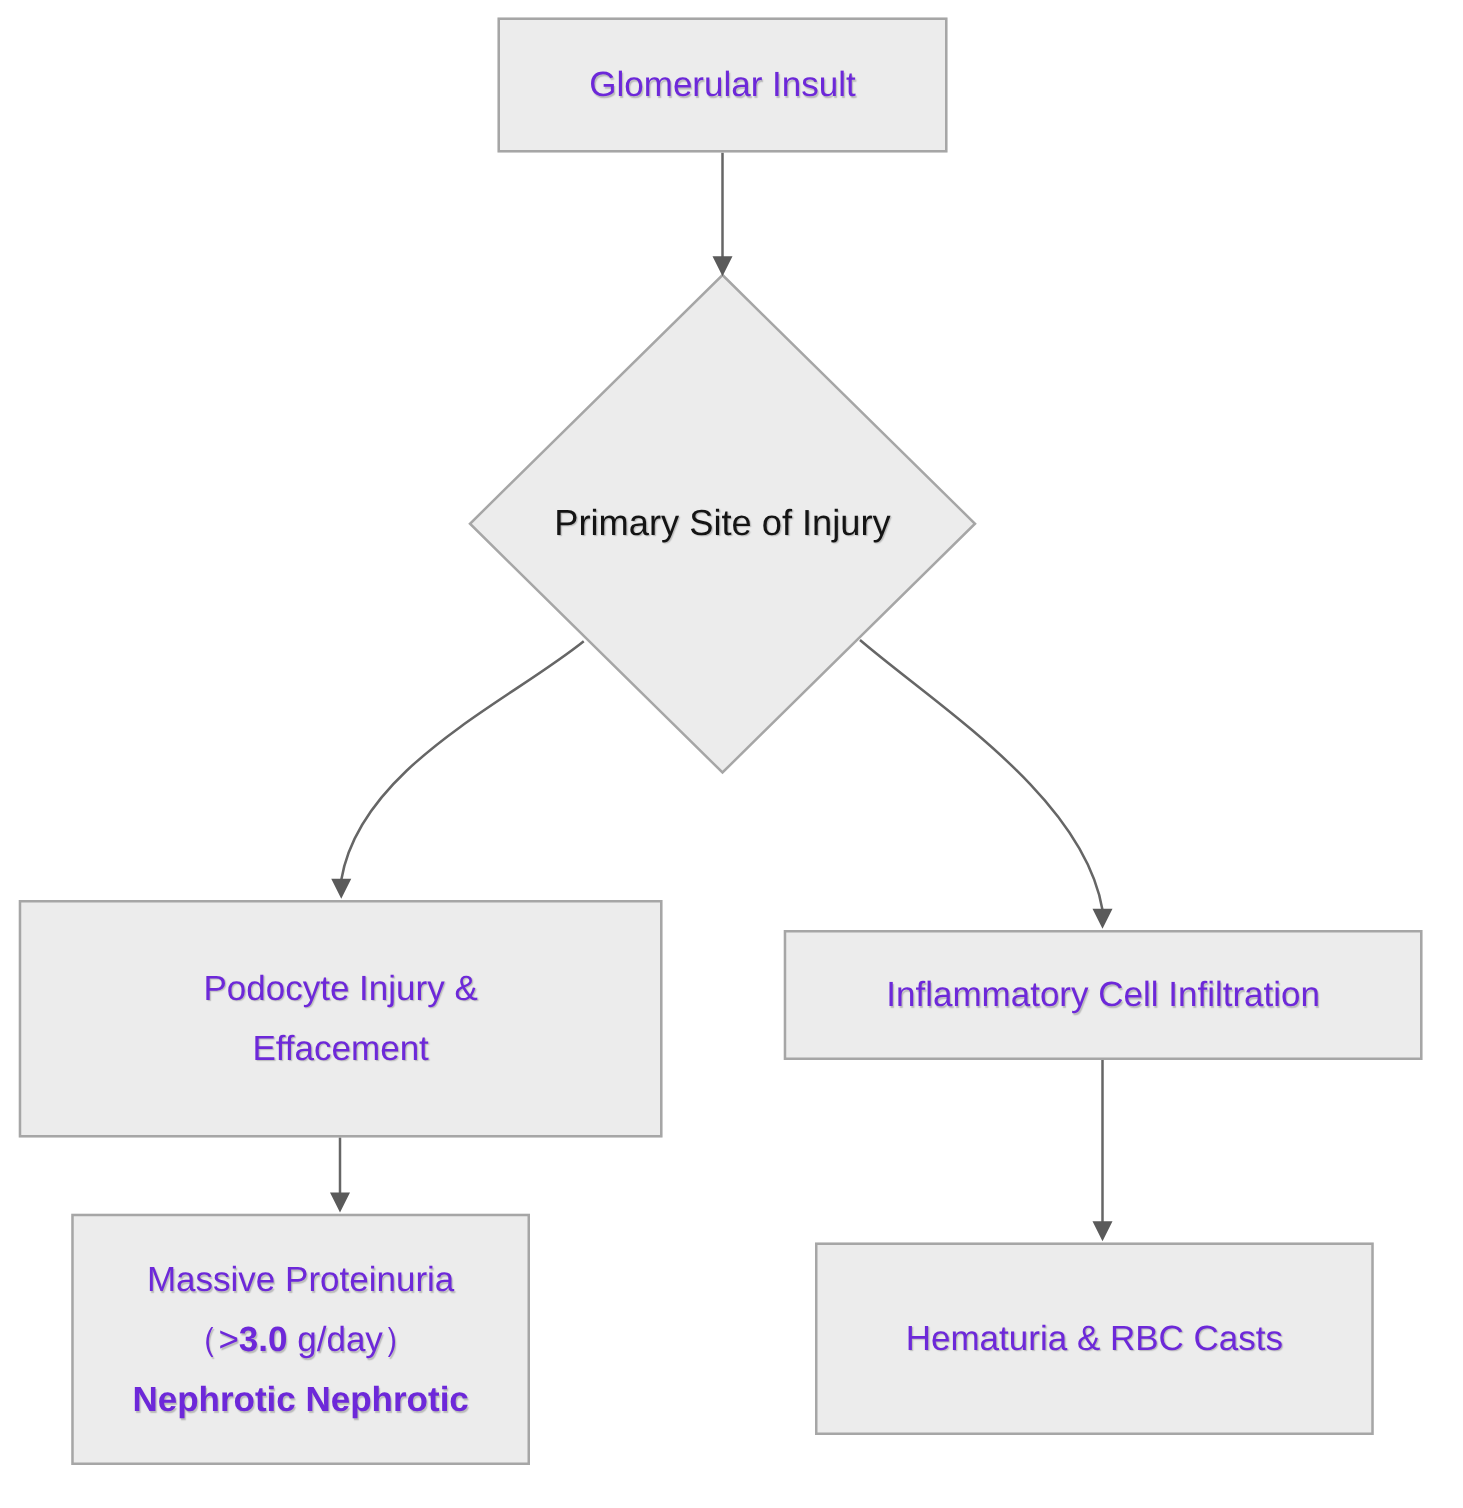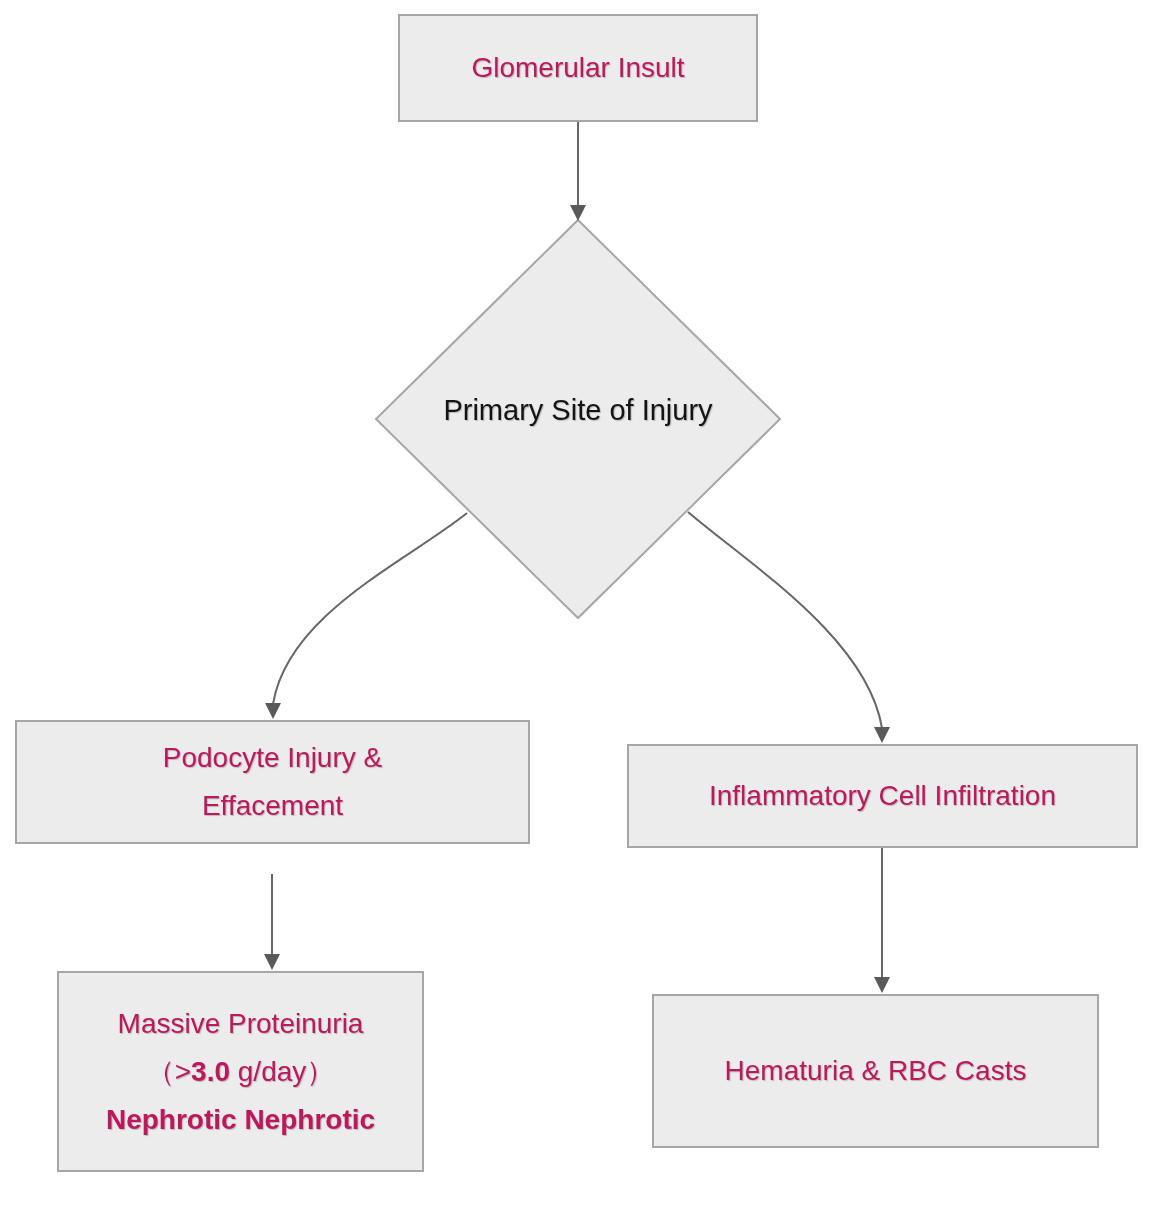--- a/index.html
+++ b/index.html
@@ -24,29 +24,29 @@
   .node {
     position: absolute;
     background: #ececec;
     border: 2px solid #a6a6a6;
     box-sizing: border-box;
     display: flex;
     flex-direction: column;
     align-items: center;
     justify-content: center;
     text-align: center;
-    color: #be185d;
+    color: #6d28d9;
     font-size: 28px;
     line-height: 48px;
     text-shadow: 1px 1px 1px rgba(0,0,0,0.22);
   }
   .diamond-label {
     position: absolute;
     display: flex;
-    align-items: flex-start;
+    align-items: center;
     justify-content: center;
     text-align: center;
     color: #141414;
     font-size: 29px;
     text-shadow: 1px 1px 1px rgba(0,0,0,0.22);
   }
   .bold { font-weight: 700; }
   .edge { stroke: #666666; stroke-width: 2; fill: none; }
   .arrowhead { fill: #5a5a5a; stroke: none; }
   .shape { fill: #ececec; stroke: #a6a6a6; stroke-width: 2; }
@@ -77,21 +77,21 @@
   </svg>
 
   <div class="node" style="left:398px; top:14px; width:360px; height:108px;">
     <div>Glomerular Insult</div>
   </div>
 
   <div class="diamond-label" style="left:408px; top:394px; width:340px; height:50px;">
     <div>Primary Site of Injury</div>
   </div>
 
-  <div class="node" style="left:15px; top:720px; width:515px; height:124px;">
+  <div class="node" style="left:15px; top:720px; width:515px; height:190px;">
     <div>Podocyte Injury &amp;</div>
     <div>Effacement</div>
   </div>
 
   <div class="node" style="left:627px; top:744px; width:511px; height:104px;">
     <div>Inflammatory Cell Infiltration</div>
   </div>
 
   <div class="node" style="left:57px; top:971px; width:367px; height:201px;">
     <div>Massive Proteinuria</div>

